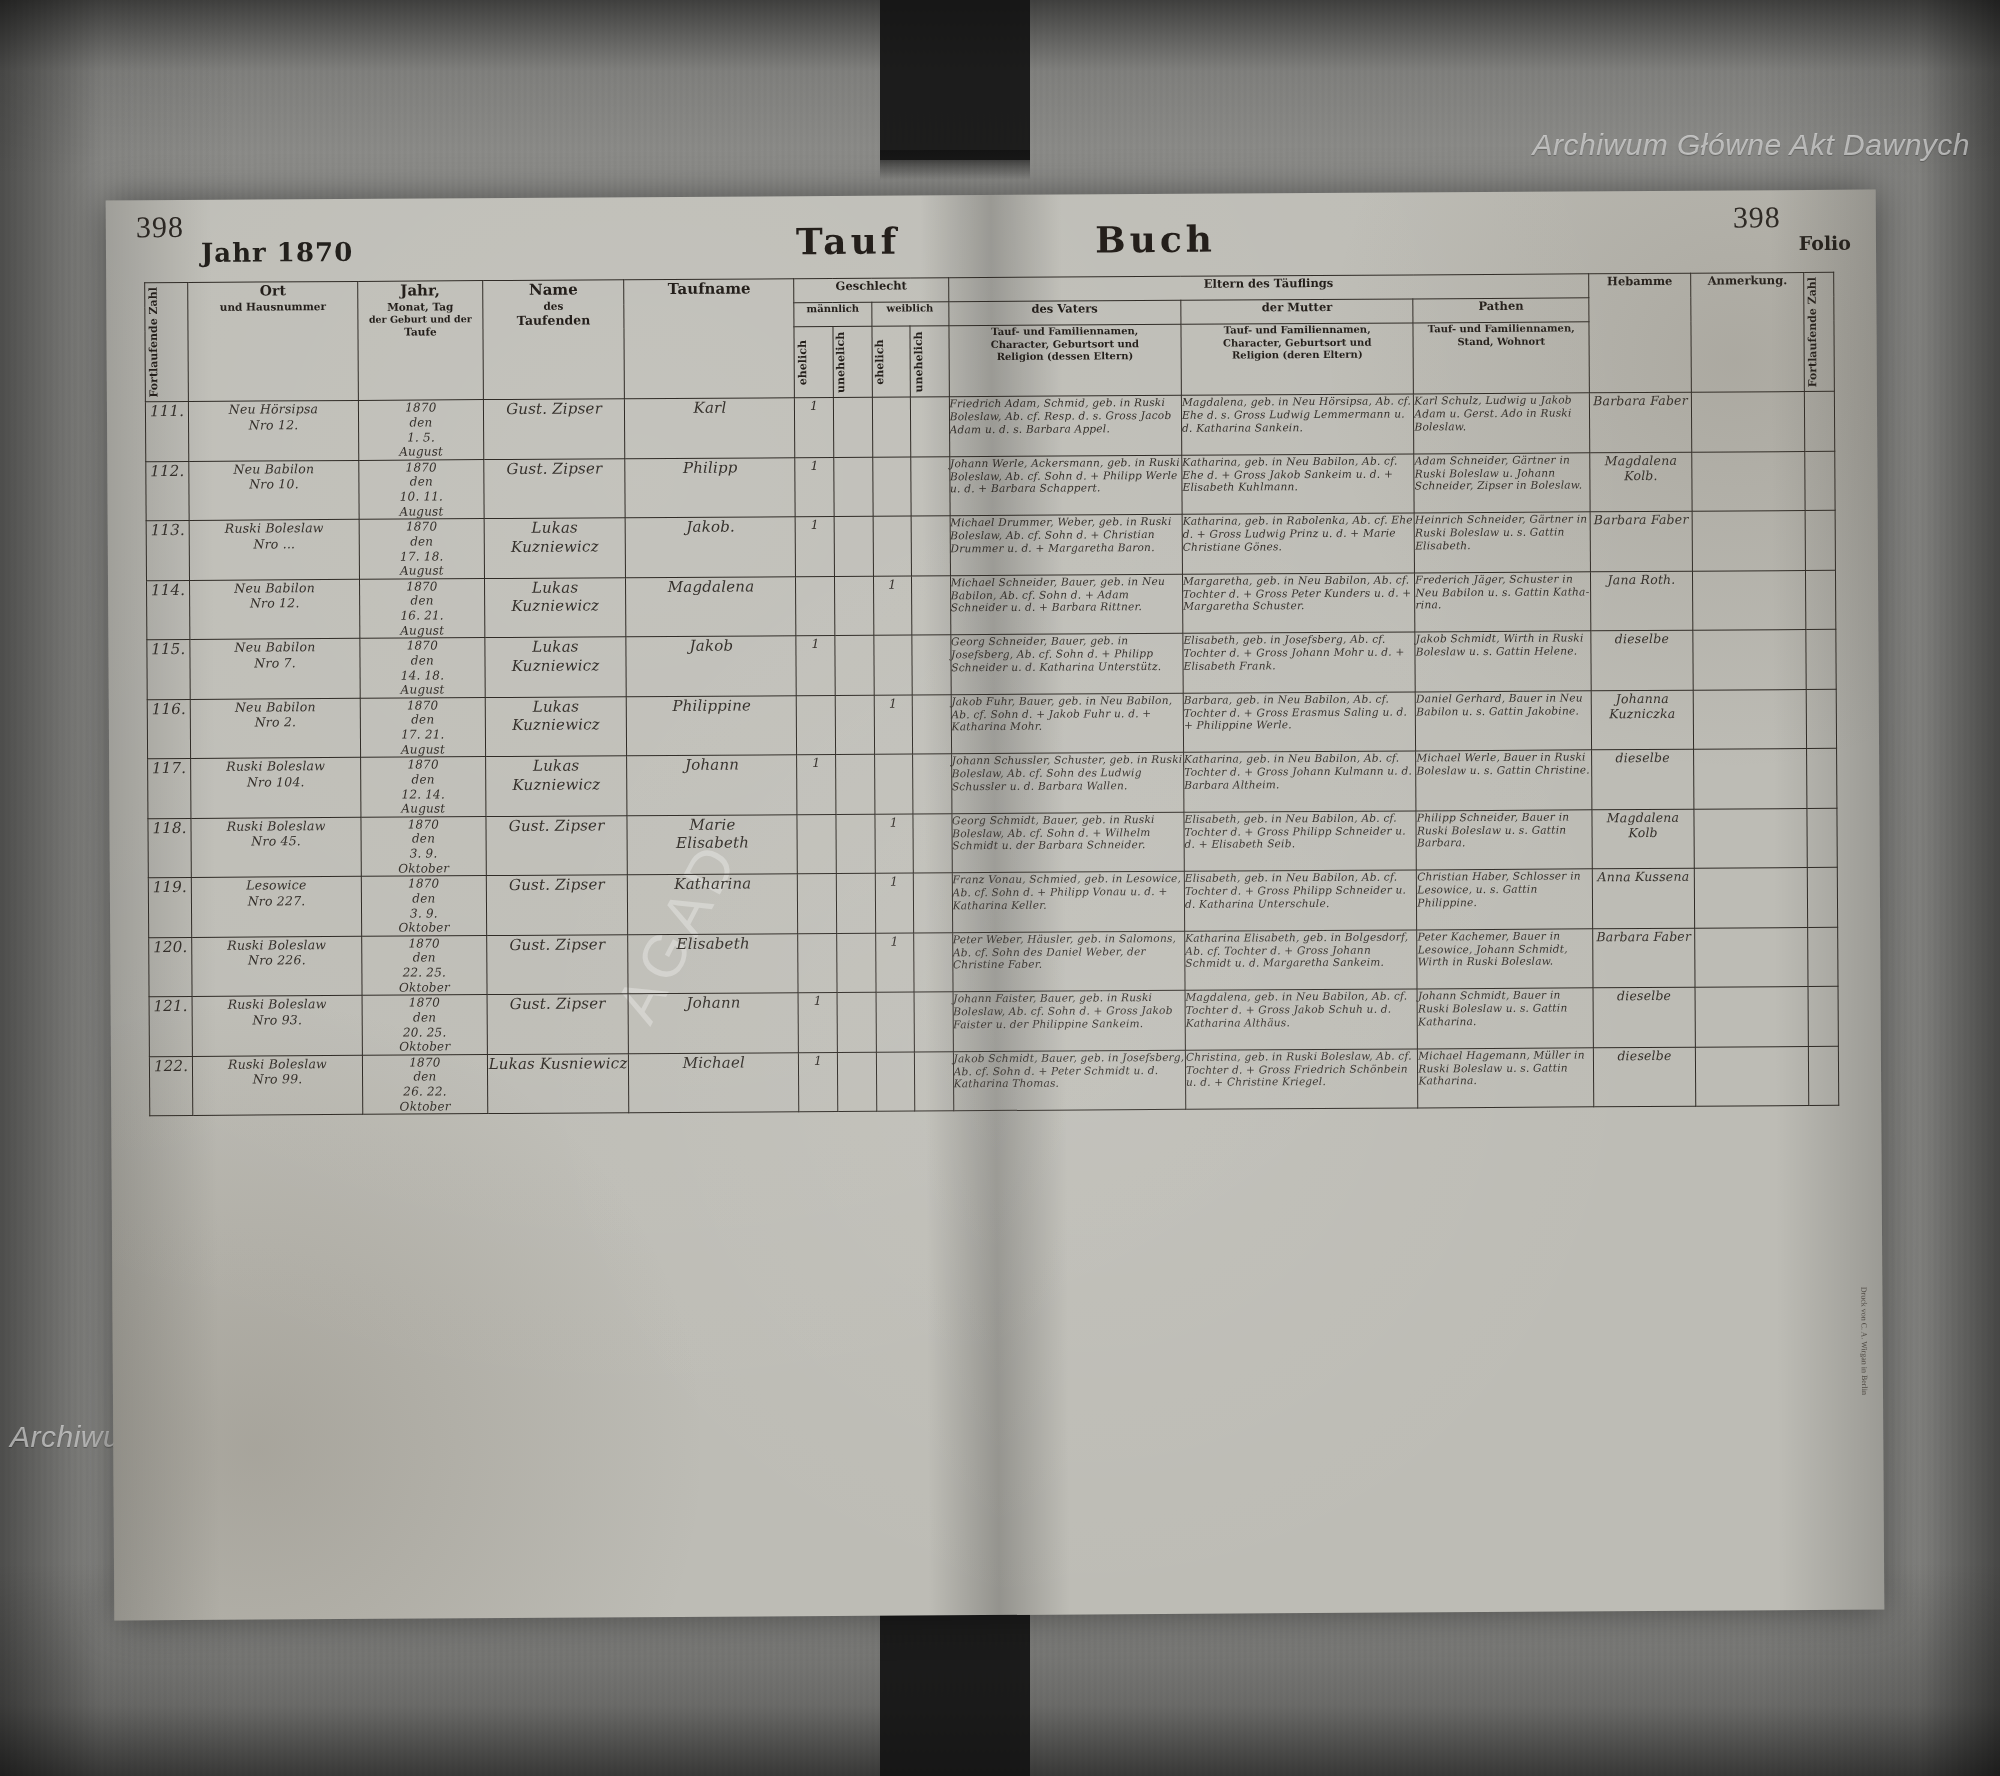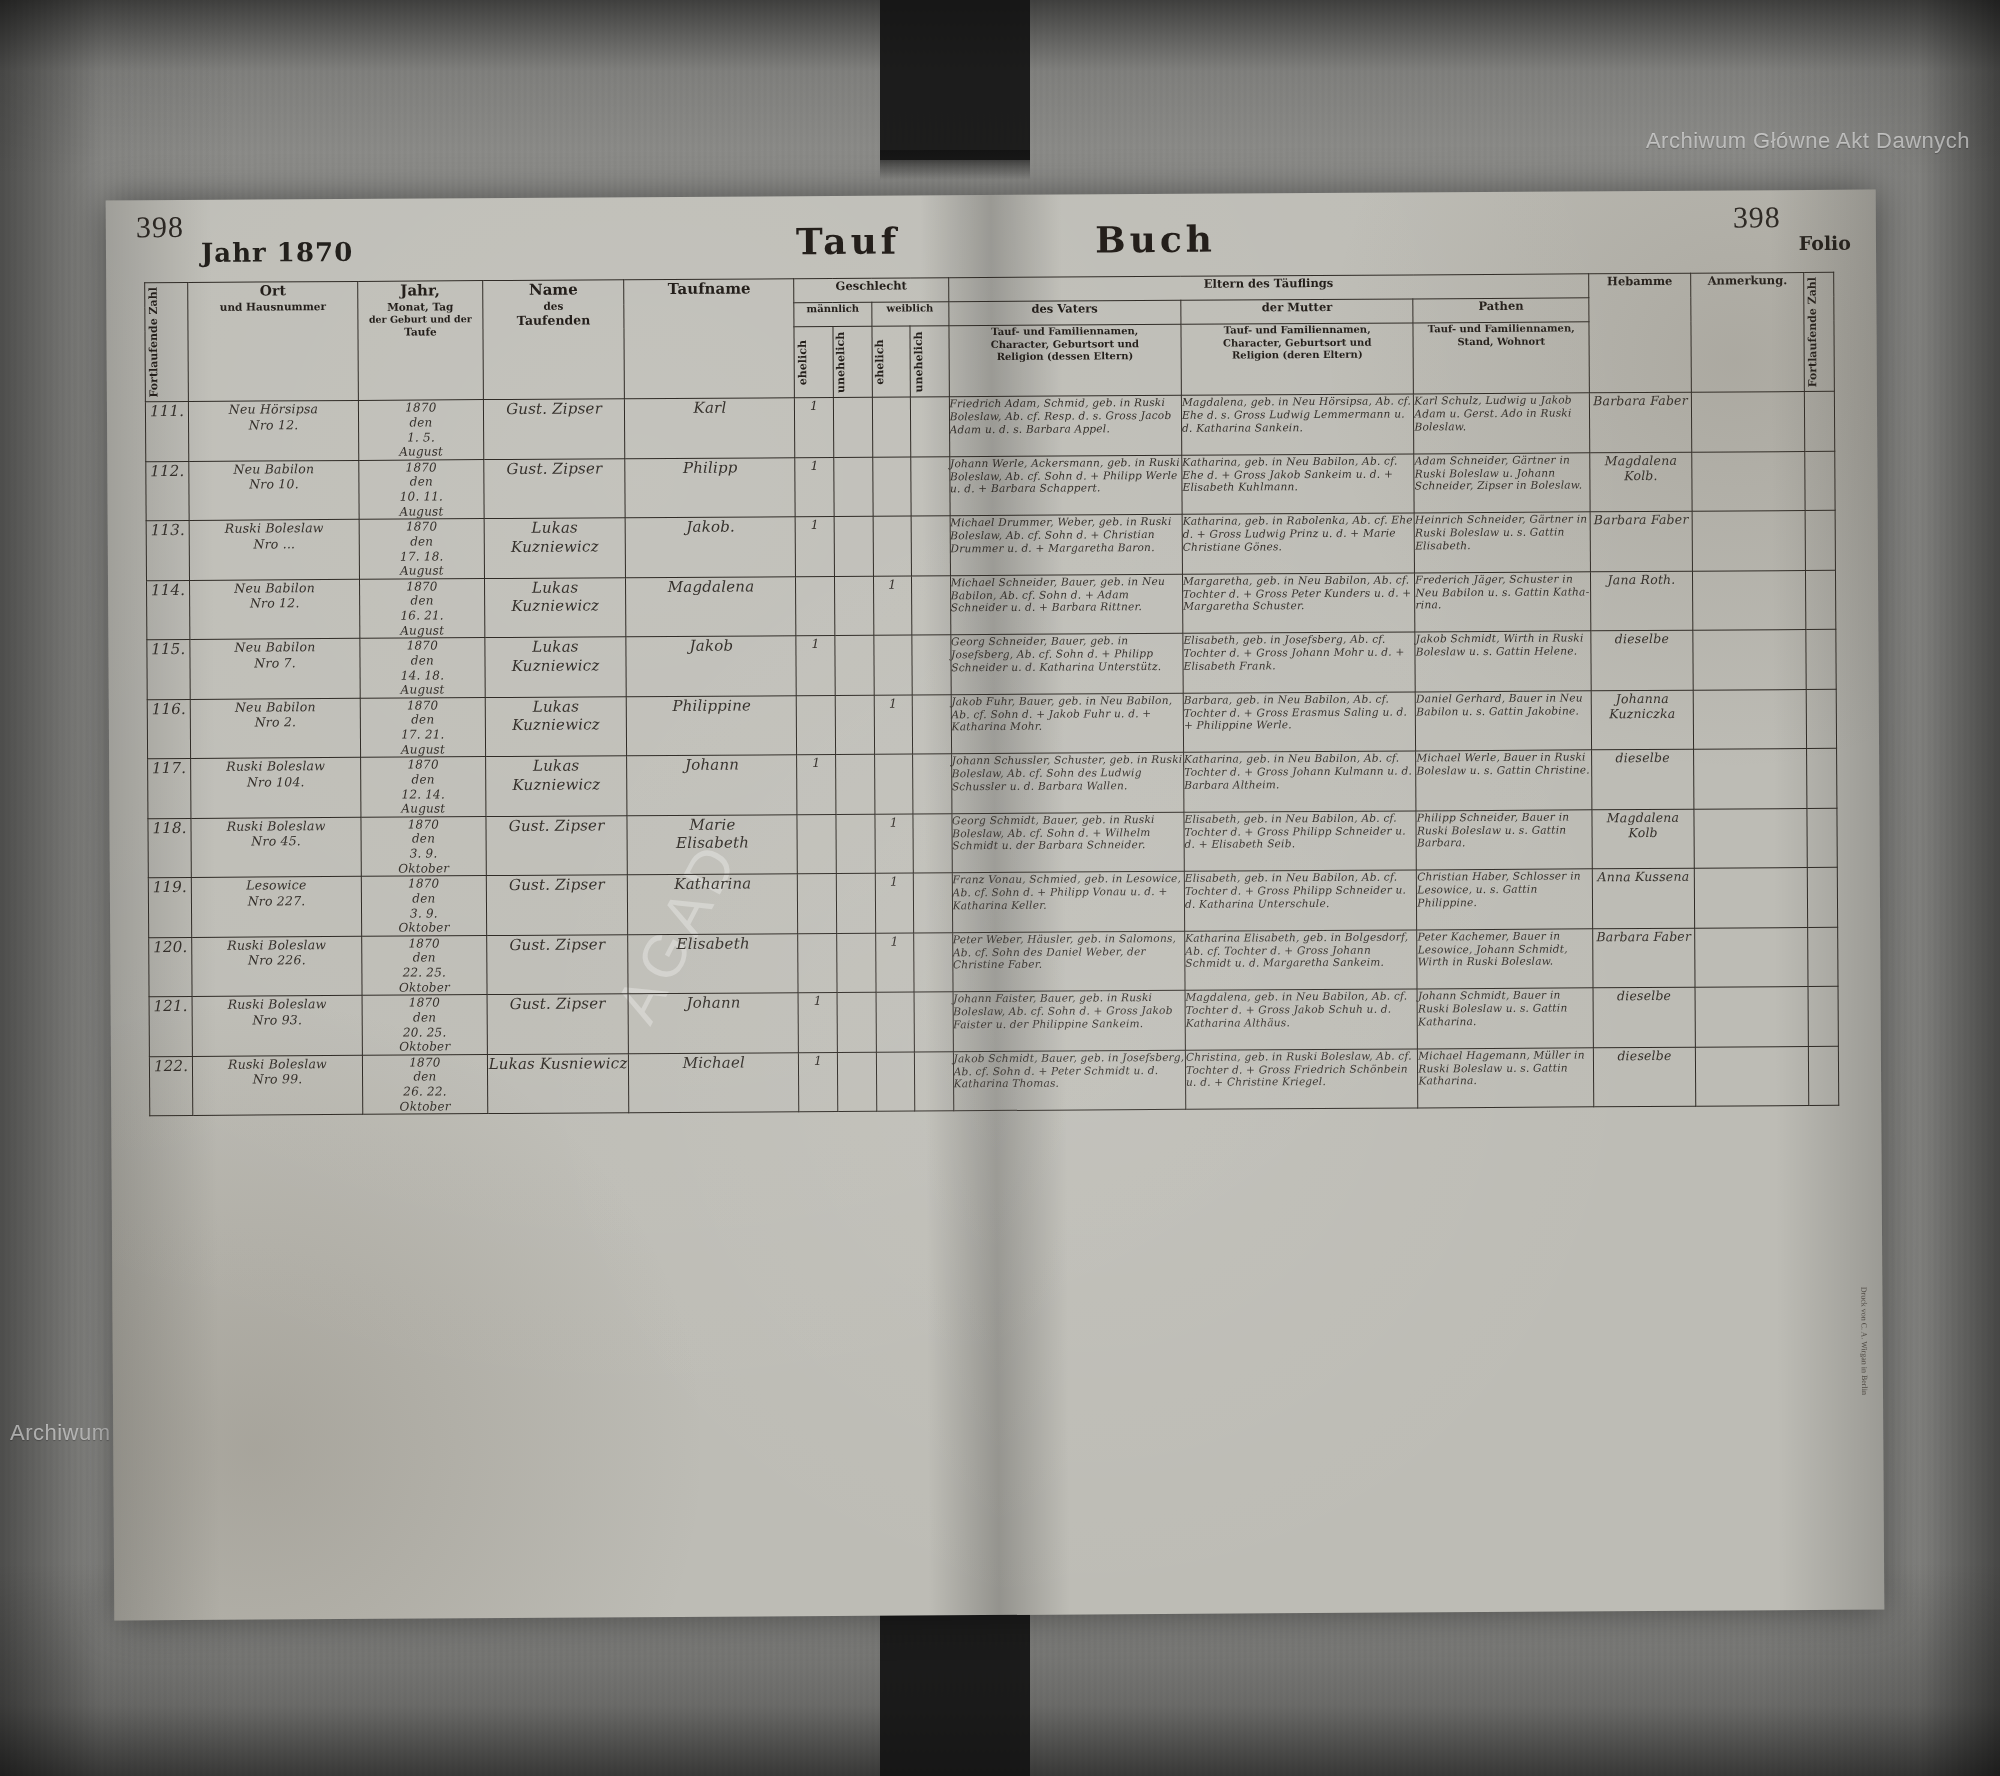--- a/index.html
+++ b/index.html
@@ -164,25 +164,26 @@
   td.cell.tiny { font-size: 10.6px; line-height: 1.2; }
   td.cell .l   { display:block; }
   td.cell.date { text-align:center; font-size: 12px; }
   .tick { font-family:"DejaVu Serif", serif; font-size: 15px; }
 
   
   .wm {
     position: absolute;
     color: rgba(255,255,255,.55);
     font-family: "Liberation Sans", sans-serif;
-    font-size: 22px;
+    font-size: 30px;
     letter-spacing: .5px;
     text-shadow: 0 1px 1px rgba(0,0,0,.25);
     pointer-events: none;
     white-space: nowrap;
+    font-style: italic;
   }
   .wm.a { right: 30px; top: 128px; }
   .wm.b { left: 10px;  top: 1420px; }
   .wm-diag {
     position:absolute;
     left: 470px; top: 700px;
     font-family: "Liberation Sans", sans-serif;
     font-size: 60px;
     color: rgba(255,255,255,.30);
     transform: rotate(-62deg);

